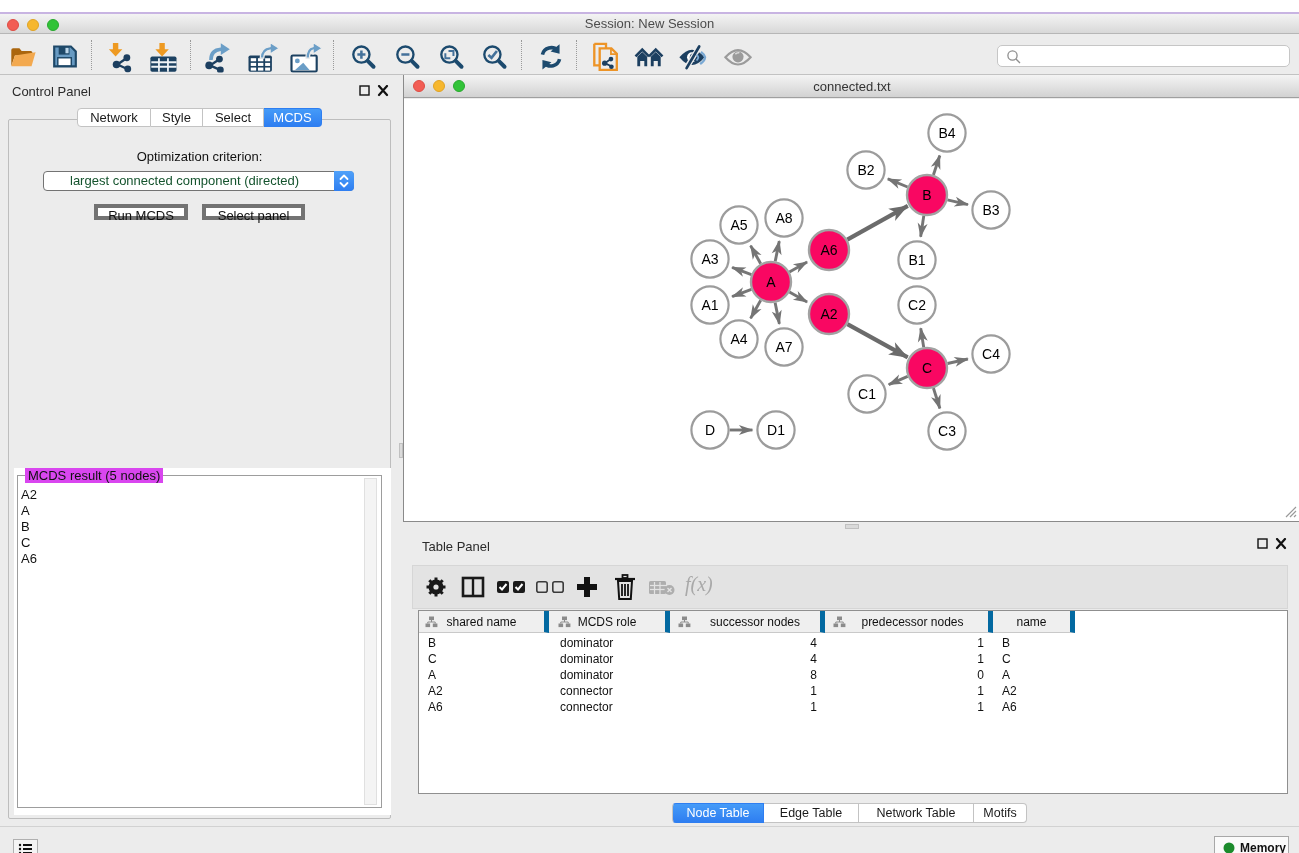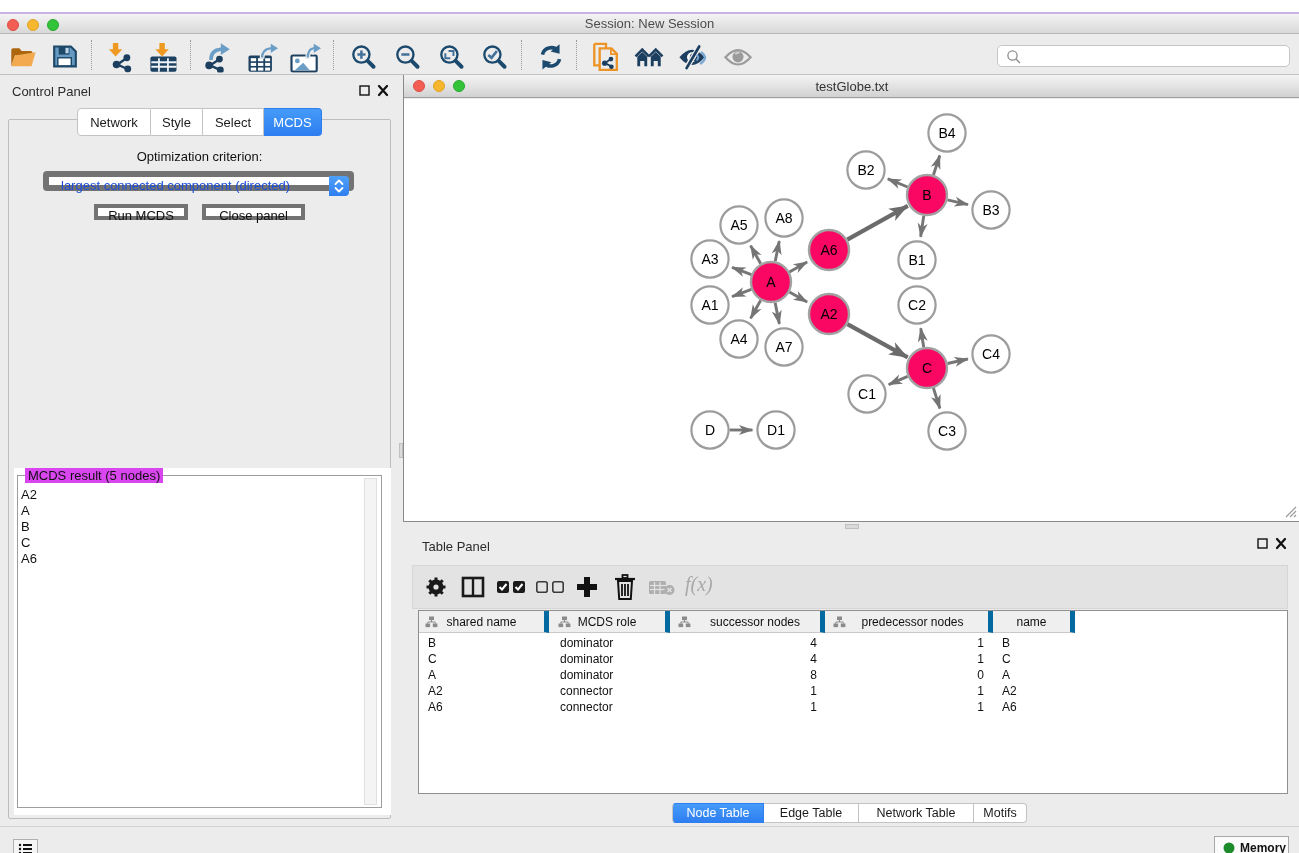--- a/index.html
+++ b/index.html
@@ -26,21 +26,21 @@
 .winbtns { position:absolute; top:10px; }
 #cpbox { position:absolute; left:8px; top:44px; width:383px; height:700px; border:1px solid #bdbdbd; border-radius:2px; }
 .seg { position:absolute; display:flex; font-size:13px; }
 .seg .sb { background:#fff; border:1px solid #c3c3c3; border-left:none; color:#1a1a1a;
   display:flex; align-items:center; justify-content:center; }
 .seg .sb:first-child { border-left:1px solid #c3c3c3; border-radius:4px 0 0 4px; }
 .seg .sb:last-child { border-radius:0 4px 4px 0; }
 .seg .sel { background:linear-gradient(#459bf8,#2e7ef1); color:#fff; border-color:#2e7ef1; }
 #optlabel { position:absolute; left:0; top:74px; width:399px; text-align:center; font-size:13px; color:#111; }
 #dropdown { position:absolute; left:43px; top:96px; width:311px; height:20px; background:#fff;
-  border:6px solid #737373; border-radius:4px; font-size:13px; color:#1d4ed8; line-height:18px; padding-left:12px; }
+  border:1px solid #737373; border-radius:4px; font-size:13px; color:#14532d; line-height:18px; padding-left:26px; }
 #ddstep { position:absolute; right:-1px; top:-1px; width:20px; height:20px; border-radius:0 4px 4px 0;
   background:linear-gradient(#50a1f9,#2e7ef1); }
 .btn { position:absolute; background:#fff; border:4px solid #737373; border-radius:0;
   font-size:13px; color:#111; text-align:center; }
 
 #mcdswhite { position:absolute; left:14px; top:393px; width:377px; height:347px; background:#fff; }
 #mcdsbox { position:absolute; left:3px; top:7px; width:365px; height:333px; border:1px solid #9d9d9d; }
 #mcdslabel { position:absolute; left:7px; top:-8px; background:#d946ef; padding:0 3px; font-size:13px; color:#111; }
 #mcdslist { position:absolute; left:3px; top:11px; font-size:13px; color:#111; line-height:16px; }
 #mcdsscroll { position:absolute; right:4px; top:2px; width:13px; height:327px; background:#f4f4f4; border:1px solid #e0e0e0; }
@@ -217,51 +217,51 @@
         </svg>
       </div>
     </div>
     <div id="cpanel">
       <div class="ptitle">Control Panel</div>
       <svg class="winbtns" style="left:359px;" width="32" height="12" viewBox="0 0 32 12">
         <rect x="1" y="1" width="9" height="9" fill="none" stroke="#111" stroke-width="1.4"></rect>
         <path d="M20 1 L28 10 M28 1 L20 10" stroke="#111" stroke-width="2.2" stroke-linecap="round"></path>
       </svg>
       <div id="cpbox"></div>
-      <div class="seg" style="left:77px; top:33px; height:28px;border-radius:8px;">
+      <div class="seg" style="left:77px; top:33px; height:19px;border-radius:8px;">
         <div class="sb" style="width:74px;">Network</div>
         <div class="sb" style="width:52px;">Style</div>
         <div class="sb" style="width:61px;">Select</div>
         <div class="sb sel" style="width:58px;">MCDS</div>
       </div>
       <div id="optlabel">Optimization criterion:</div>
       <div id="dropdown">largest connected component (directed)
         <div id="ddstep">
           <svg width="20" height="20" viewBox="0 0 20 20">
             <path d="M6.5 8 L10 4.5 L13.5 8" fill="none" stroke="#fff" stroke-width="1.8" stroke-linecap="round" stroke-linejoin="round"></path>
             <path d="M6.5 12 L10 15.5 L13.5 12" fill="none" stroke="#fff" stroke-width="1.8" stroke-linecap="round" stroke-linejoin="round"></path>
           </svg>
         </div>
       </div>
       <div class="btn" style="left:94px; top:129px; width:94px; height:16px; line-height:15px;">Run MCDS</div>
-      <div class="btn" style="left:202px; top:129px; width:103px; height:16px; line-height:15px;">Close panel</div>
+      <div class="btn" style="left:202px; top:129px; width:103px; height:16px; line-height:15px;">Select panel</div>
       <div id="mcdswhite">
         <div id="mcdsbox">
           <div id="mcdslabel">MCDS result (5 nodes)</div>
           <div id="mcdslist">A2<br>A<br>B<br>C<br>A6</div>
           <div id="mcdsscroll"></div>
         </div>
       </div>
     </div>
     <div id="netwin">
       <div id="nettitle">
         <div class="tl" style="left:9px; top:5px; background:#f25d54; border:0.5px solid #dd4d45;"></div>
         <div class="tl" style="left:29px; top:5px; background:#f6b72e; border:0.5px solid #e0a325;"></div>
         <div class="tl" style="left:49px; top:5px; background:#32c338; border:0.5px solid #28a92f;"></div>
-        <div class="title">testGlobe.txt</div>
+        <div class="title">connected.txt</div>
       </div>
       <div id="netcanvas">
         <svg id="graph" width="896" height="422" viewBox="0 0 896 422">
 <defs>
 <marker id="ah" markerWidth="16" markerHeight="12" refX="14" refY="5.5" orient="auto" markerUnits="userSpaceOnUse">
                 <path d="M0.5,0.5 L15,5.5 L0.5,10.5 L4.5,5.5 z" fill="#747474"></path>
               </marker>
 <marker id="ah2" markerWidth="21" markerHeight="15" refX="19" refY="7.5" orient="auto" markerUnits="userSpaceOnUse">
                 <path d="M0.5,0.5 L19.5,7.5 L0.5,14.5 L5.5,7.5 z" fill="#6b6b6b"></path>
               </marker>

